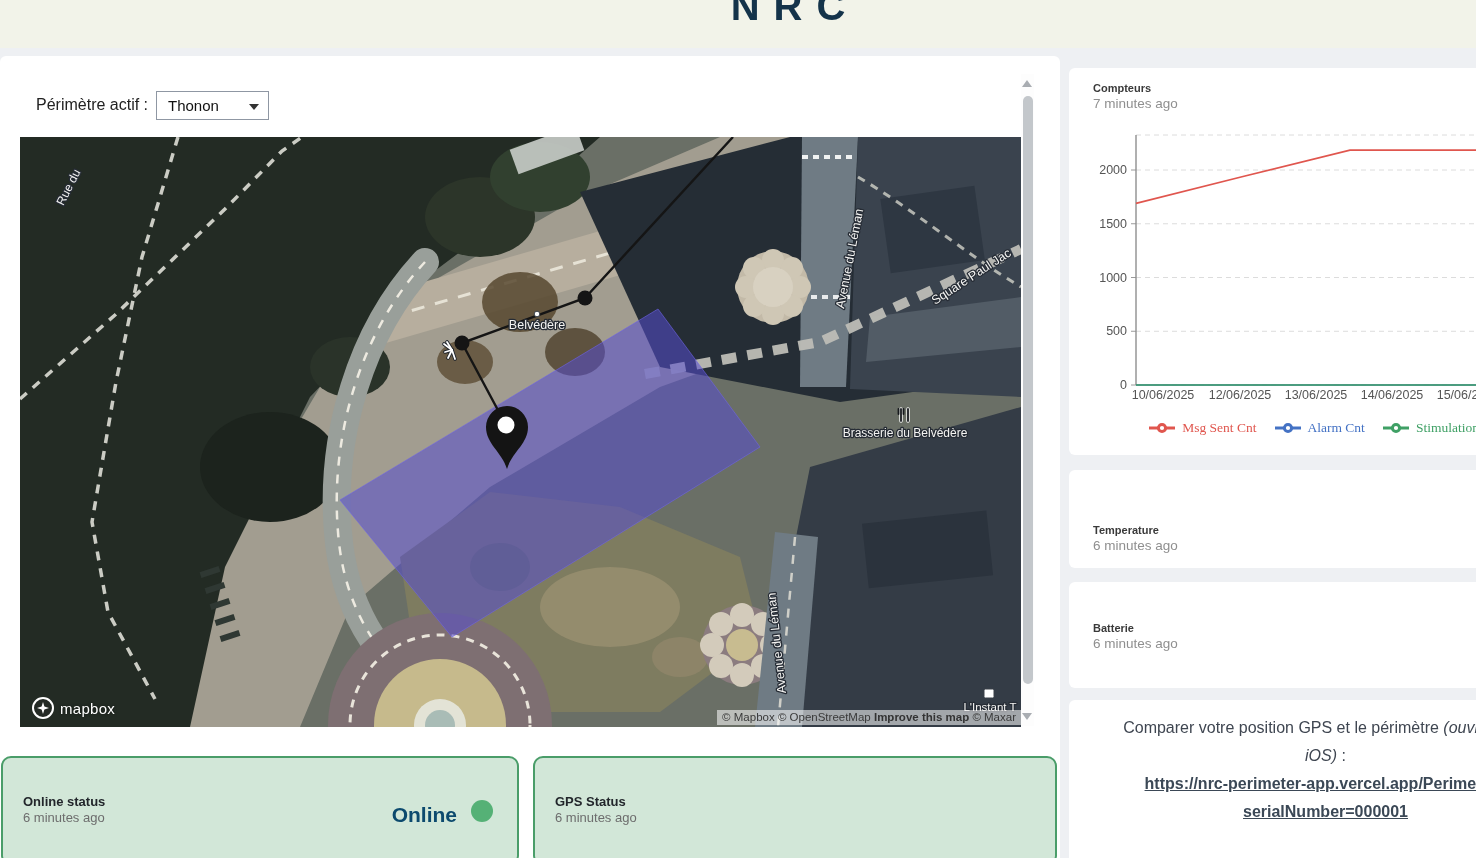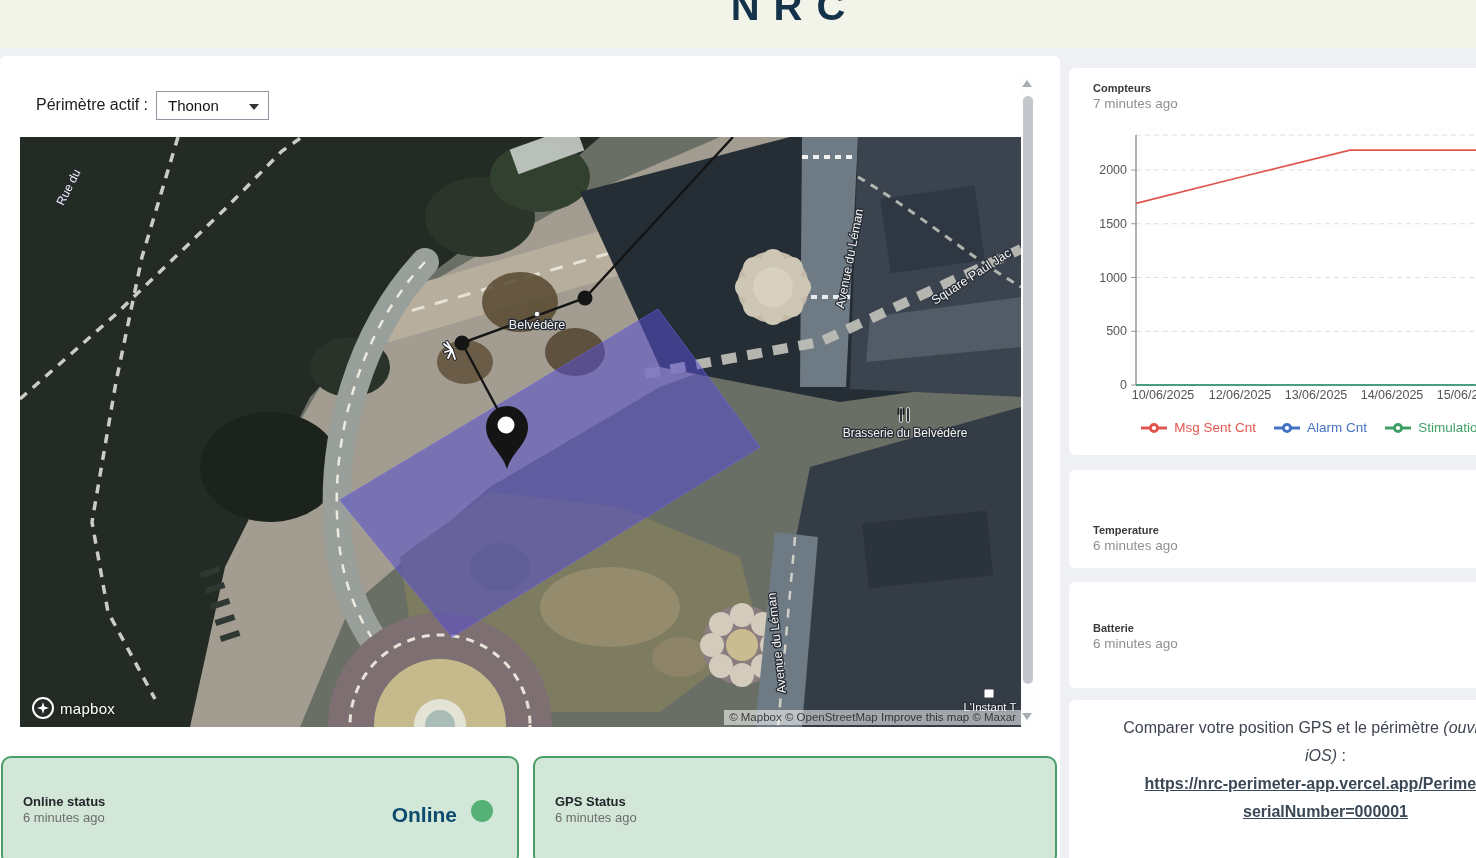--- a/index.html
+++ b/index.html
@@ -17,21 +17,21 @@
   .perim-label{position:absolute;left:36px;top:40px;font-size:16px;color:#222;}
   .perim-select{position:absolute;left:156px;top:35px;width:113px;height:29px;background:#fff;
     border:1px solid #8f97a3;border-radius:0;font-size:15px;color:#111;
     display:flex;align-items:center;padding-left:11px;box-sizing:border-box;cursor:pointer;}
   .chev{position:absolute;right:9px;top:12px;width:0;height:0;border-left:5px solid transparent;
     border-right:5px solid transparent;border-top:6px solid #333;}
 
   .map-wrap{position:absolute;left:20px;top:81px;width:1001px;height:590px;overflow:hidden;background:#4a5252;}
   .map-attrib{position:absolute;right:0;bottom:2px;height:15px;background:rgba(255,255,255,.55);
     font-size:11.5px;color:#3a3a3a;padding:0 5px;line-height:15px;white-space:nowrap;}
-  .map-attrib b{font-weight:400;color:#333;margin-top:19px;}
+  .map-attrib b{font-weight:700;color:#333;margin-top:19px;}
   .mapbox-logo{position:absolute;left:12px;bottom:8px;display:flex;align-items:center;gap:6px;}
   .mapbox-logo span{color:#fff;font-size:15px;font-weight:500;letter-spacing:.3px;
     text-shadow:0 0 3px rgba(0,0,0,.5);}
 
   .maplabel{fill:#f4f4f2;stroke:#262c35;stroke-width:2.6px;paint-order:stroke;
     stroke-linejoin:round;font-weight:500;font-family:"Liberation Sans",sans-serif;}
 
   
   .vscroll{position:absolute;left:1021px;top:18px;width:13px;height:652px;background:#fdfdfd;}
   .vscroll .arr-up,.vscroll .arr-dn{position:absolute;left:1px;width:0;height:0;
@@ -60,21 +60,21 @@
   #card-batterie{top:582px;height:106px;}
   #card-compare{top:700px;height:170px;}
   #card-temperature .rc-head{top:34px;margin-top:20px;}
   #card-batterie .rc-head{top:40px;}
 
   #chart-svg{position:absolute;left:16px;top:65px;}
   .grid{stroke:#dcdcdc;stroke-width:1;stroke-dasharray:5 4;}
   .ytick{font-size:12.5px;fill:#555;text-anchor:end;font-family:"Liberation Sans",sans-serif;}
   .xtick{font-size:12.5px;fill:#555;text-anchor:middle;font-family:"Liberation Sans",sans-serif;}
   .legend{position:absolute;left:0;top:352px;width:100%;display:flex;justify-content:center;gap:18px;}
-  .legend-item{display:flex;align-items:center;gap:7px;font-size:13.5px;cursor:pointer;}
+  .legend-item{display:flex;align-items:center;gap:7px;font-size:13.5px;cursor:pointer;font-family:Liberation Serif, serif;}
 
   
   .cmp{position:absolute;left:0;top:14px;width:100%;text-align:center;font-size:16px;
     color:#3f4651;line-height:28px;}
   .cmp-line{white-space:nowrap;}
   .cmp a{color:#3b4856;font-weight:700;text-decoration:underline;display:block;white-space:nowrap;}
 </style>
 </head>
 <body>
 

